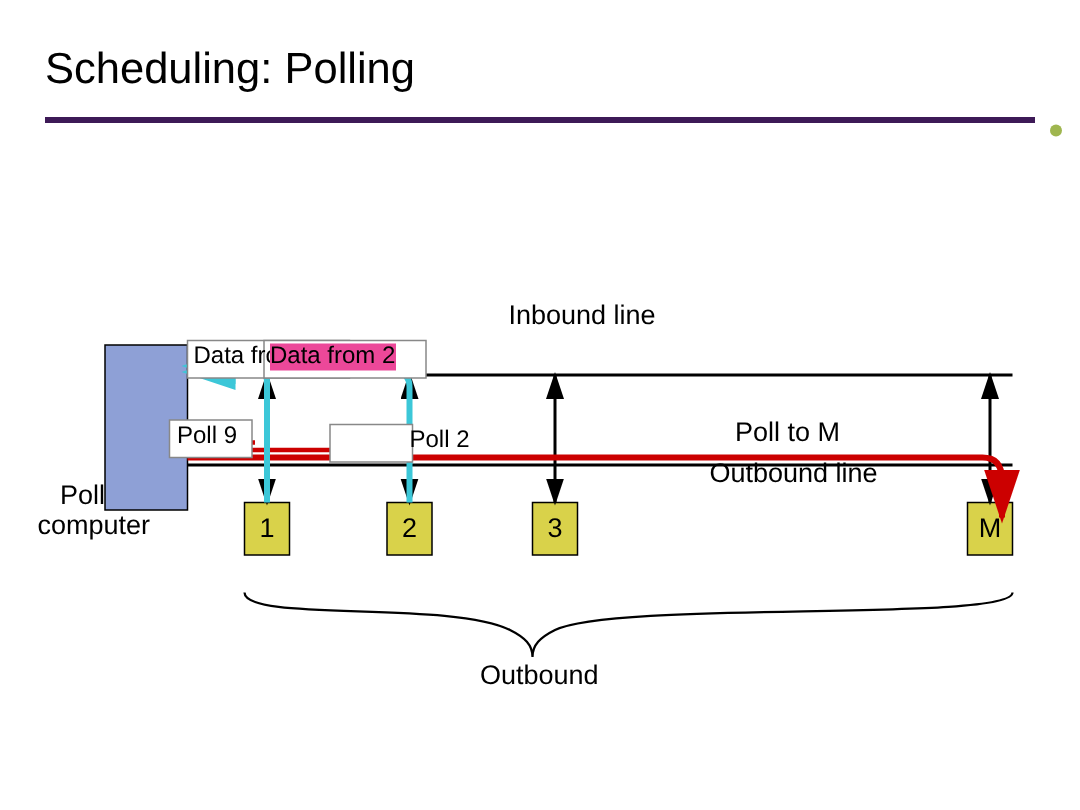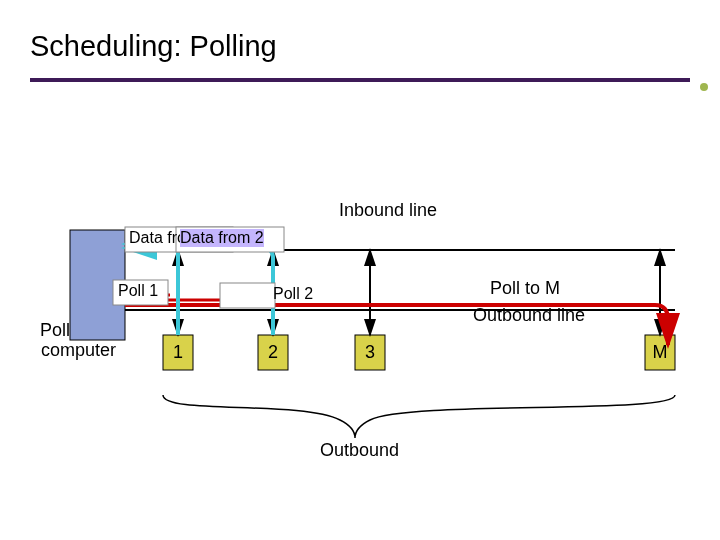--- a/index.html
+++ b/index.html
@@ -125,28 +125,28 @@
            C163,415 300,400 340,420
            C350,425 355,430 355,438
            C355,430 360,425 370,420
            C410,400 675,415 675,395" fill="none" stroke="#000" stroke-width="1.5"></path>
 </svg>
 
 <div class="lbl" style="left:315px; top:200px;margin-left:24px;">Inbound line</div>
 <div class="lbl" style="left:473px; top:305px;">Outbound line</div>
 
 <div class="lbl" style="left:40px; top:320px;">Poll</div>
-<div class="lbl" style="left:25px; top:340px;margin-left:16px;">computer</div>
+<div class="lbl" style="left:25px; top:340px;">computer</div>
 
 <div class="lbl" style="left:320px; top:440px;">Outbound</div>
 
 <div class="box-lbl" style="left:129px; top:229px; font-size:16px;">Data from 1</div>
-<div class="box-lbl" style="left:180px; top:229px; font-size:16px; background:#c4b5fd;">Data from 2</div>
+<div class="box-lbl" style="left:180px; top:229px; font-size:16px; background:#ec4899;">Data from 2</div>
 
-<div class="box-lbl" style="left:118px; top:282px; font-size:16px;">Poll 1</div>
+<div class="box-lbl" style="left:118px; top:282px; font-size:16px;">Poll 9</div>
 <div class="box-lbl" style="left:225px; top:285px; font-size:16px;margin-left:48px;">Poll 2</div>
 
 <div class="lbl" style="left:490px; top:278px;">Poll to M</div>
 
 <div class="station-lbl" style="left:163px; top:342px;">1</div>
 <div class="station-lbl" style="left:258px; top:342px;">2</div>
 <div class="station-lbl" style="left:355px; top:342px;">3</div>
 <div class="station-lbl" style="left:645px; top:342px;">M</div>
 
 </body></html>

